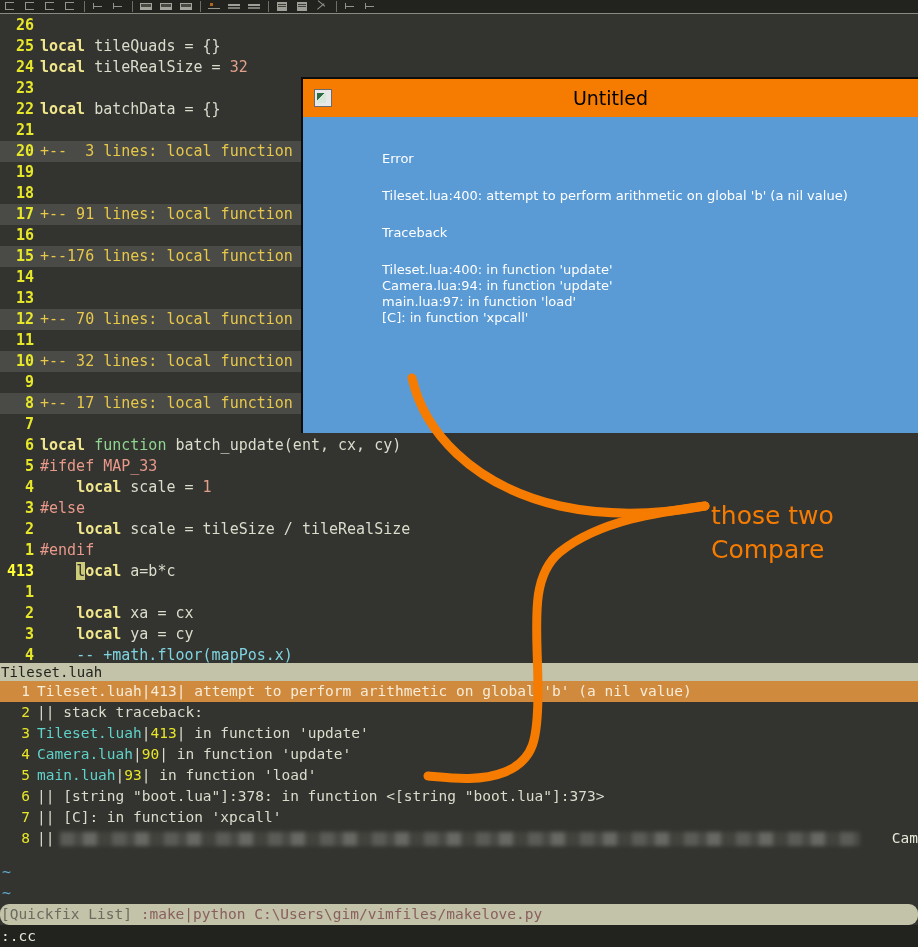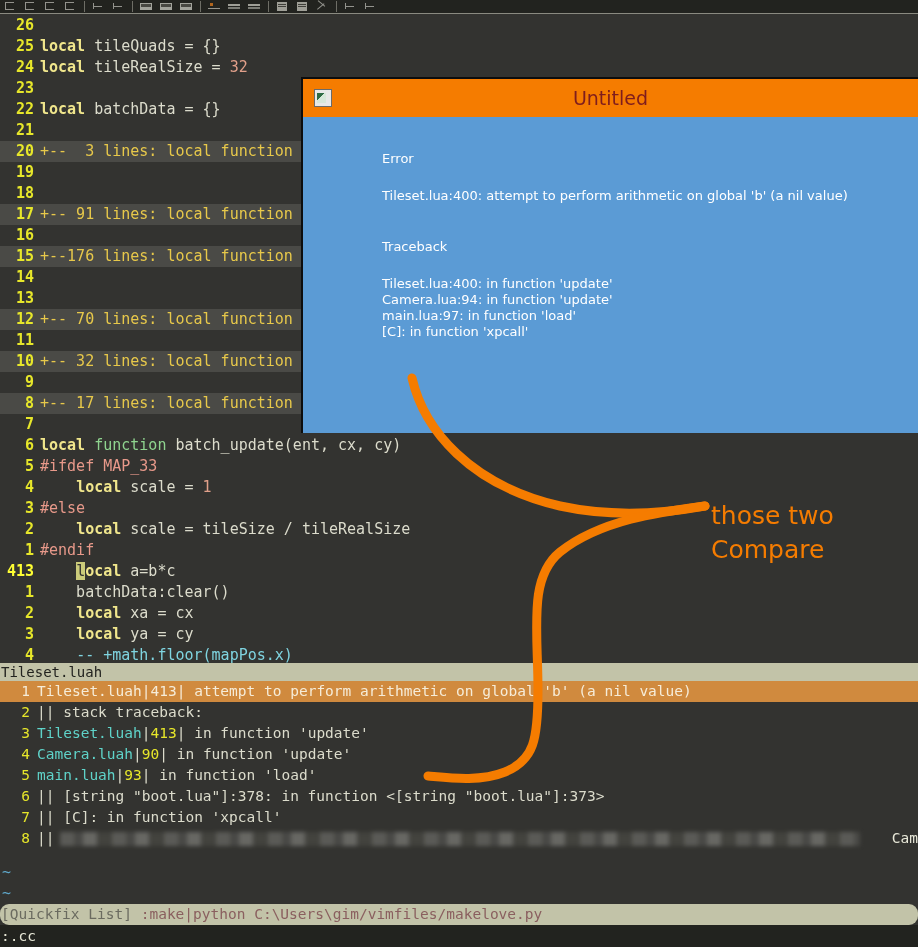--- a/index.html
+++ b/index.html
@@ -54,26 +54,26 @@
   
   .dlg{position:absolute;left:301px;top:77px;width:617px;height:356px;
        background:#5b9bd5;border-top:2px solid #0d0d0d;border-left:2px solid #0d0d0d;
        box-sizing:border-box;}
   .dlg-title{height:38px;background:#f57c00;position:relative;}
   .dlg-ico{position:absolute;left:11px;top:10px;width:18px;height:18px;
            background:#e8e8e8;border:1px solid #6b6b6b;box-sizing:border-box;}
   .dlg-ico::after{content:"";position:absolute;left:2px;top:3px;width:9px;height:10px;
                   background:linear-gradient(135deg,#2f6b45 40%,#d7e7da 40%);}
   .dlg-title-text{position:absolute;left:0;right:0;top:8px;text-align:center;
-                  color:#7f1d1d;font-size:19px;
+                  color:#000000;font-size:19px;
                   font-family:"DejaVu Sans","Liberation Sans",sans-serif;}
   .dlg-body{padding:34px 0 0 79px;color:#ffffff;font-size:13px;line-height:16px;
             font-family:"DejaVu Sans","Liberation Sans",sans-serif;}
   .dlg-h{margin-bottom:21px;}
-  .dlg-msg{margin-bottom:35px;}
+  .dlg-msg{margin-bottom:21px;}
   .dlg-tb-h{margin-bottom:21px;}
   .dlg-tb-line{line-height:16px;}
 
   
   .qf-name{position:absolute;left:0;top:663px;width:918px;height:18px;
            background:#c2c3a8;color:#22231f;font-size:14px;line-height:18px;
            white-space:pre;padding-left:1px;box-sizing:border-box;}
   .qf{position:absolute;left:0;top:681px;width:918px;height:181px;
       background:#333330;overflow:hidden;}
   .qfline{height:21px;line-height:21px;font-size:14.5px;white-space:pre;display:flex;}
@@ -217,21 +217,21 @@
       <div class="line"><span class="num">9</span><span></span></div>
       <div class="line fold"><span class="num">8</span><span><span class="fold-txt">+-- 17 lines: local function </span></span></div>
       <div class="line"><span class="num">7</span><span></span></div>
       <div class="line"><span class="num">6</span><span><span class="kw">local </span><span class="kw2">function </span><span class="code">batch_update(ent, cx, cy)</span></span></div>
       <div class="line"><span class="num">5</span><span><span class="pre">#ifdef MAP_33</span></span></div>
       <div class="line"><span class="num">4</span><span><span class="code">    </span><span class="kw">local </span><span class="code">scale = </span><span class="num-lit">1</span></span></div>
       <div class="line"><span class="num">3</span><span><span class="pre">#else</span></span></div>
       <div class="line"><span class="num">2</span><span><span class="code">    </span><span class="kw">local </span><span class="code">scale = tileSize / tileRealSize</span></span></div>
       <div class="line"><span class="num">1</span><span><span class="pre">#endif</span></span></div>
       <div class="line"><span class="num cur">413</span><span><span class="code">    </span><span class="cursor">l</span><span class="kw">ocal </span><span class="code">a=b*c</span></span></div>
-      <div class="line"><span class="num">1</span><span><span class="code">    batchData:clear()</span></span></div>
+      <div class="line"><span class="num">1</span></div>
       <div class="line"><span class="num">2</span><span><span class="code">    </span><span class="kw">local </span><span class="code">xa = cx</span></span></div>
       <div class="line"><span class="num">3</span><span><span class="code">    </span><span class="kw">local </span><span class="code">ya = cy</span></span></div>
       <div class="line"><span class="num">4</span><span><span class="code">    </span><span class="cmt">-- +math.floor(mapPos.x)</span></span></div>
     </div>
 
   <div class="dlg">
     <div class="dlg-title">
       <div class="dlg-ico"></div>
       <div class="dlg-title-text">Untitled</div>
     </div>

